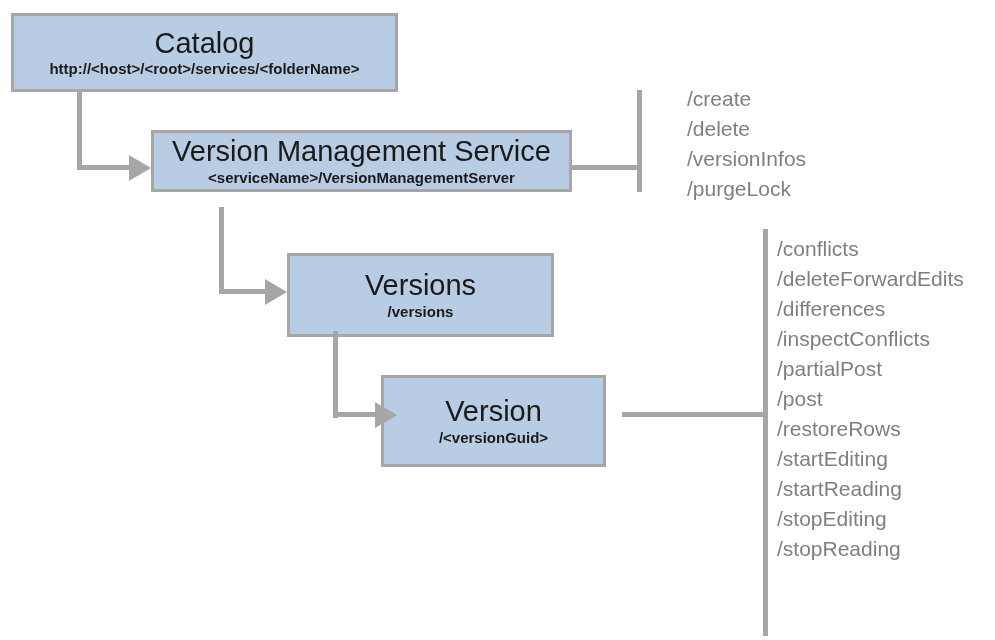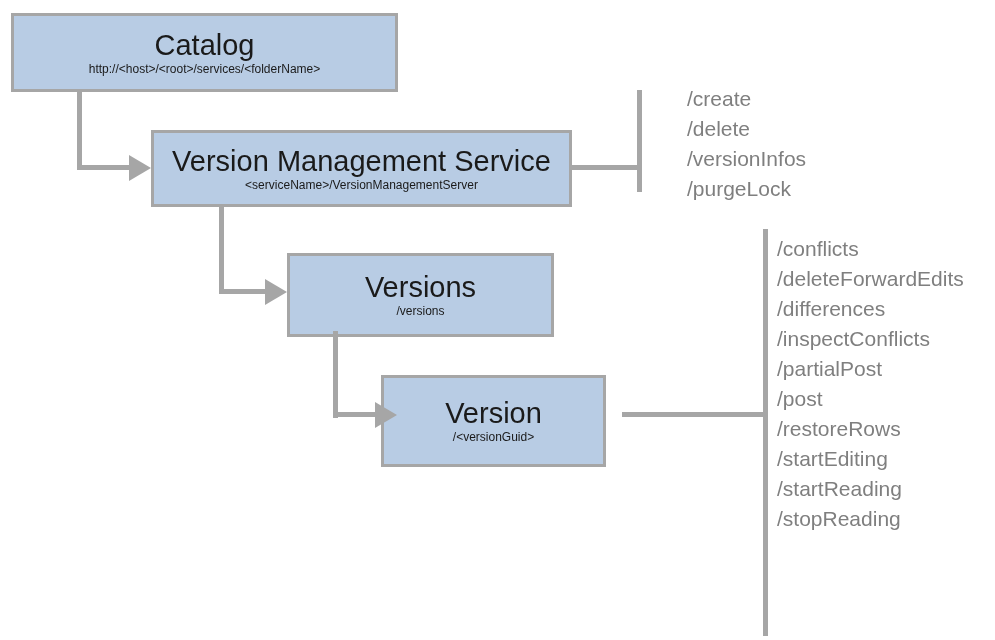--- a/index.html
+++ b/index.html
@@ -29,22 +29,22 @@
   }
   .node-title{
     color:var(--title-text);
     font-size:29px;
     line-height:1.15;
     font-weight:400;
     white-space:nowrap;
   }
   .node-subtitle{
     color:var(--title-text);
-    font-size:12px;
-    font-weight:400;
+    font-size:15px;
+    font-weight:700;
     line-height:1.2;
     white-space:nowrap;
   }
   .seg{position:absolute;background:var(--connector);}
   .arrow-right{
     position:absolute;
     width:0;height:0;
     border-top:13px solid transparent;
     border-bottom:13px solid transparent;
     border-left:22px solid var(--connector);
@@ -61,21 +61,21 @@
 </head>
 <body>
 
 <div id="canvas">
 
   <div class="node" style="left:11px;top:13px;width:387px;height:79px">
     <div class="node-title">Catalog</div>
     <div class="node-subtitle">http://&lt;host&gt;/&lt;root&gt;/services/&lt;folderName&gt;</div>
   </div>
 
-  <div class="node" style="left:151px;top:130px;width:421px;height:77px">
+  <div class="node" style="left:151px;top:130px;width:421px;height:62px">
     <div class="node-title">Version Management Service</div>
     <div class="node-subtitle">&lt;serviceName&gt;/VersionManagementServer</div>
   </div>
 
   <div class="node" style="left:287px;top:253px;width:267px;height:84px">
     <div class="node-title">Versions</div>
     <div class="node-subtitle">/versions</div>
   </div>
 
   <div class="node" style="left:381px;top:375px;width:225px;height:92px">
@@ -111,16 +111,17 @@
   <div class="op-list" style="left:777px;top:234px">
     <div class="op-item">/conflicts</div>
     <div class="op-item">/deleteForwardEdits</div>
     <div class="op-item">/differences</div>
     <div class="op-item">/inspectConflicts</div>
     <div class="op-item">/partialPost</div>
     <div class="op-item">/post</div>
     <div class="op-item">/restoreRows</div>
     <div class="op-item">/startEditing</div>
     <div class="op-item">/startReading</div>
+    <div class="op-item">/stopEditing</div>
     <div class="op-item">/stopReading</div>
   </div>
 
 </div>
 
 </body></html>

